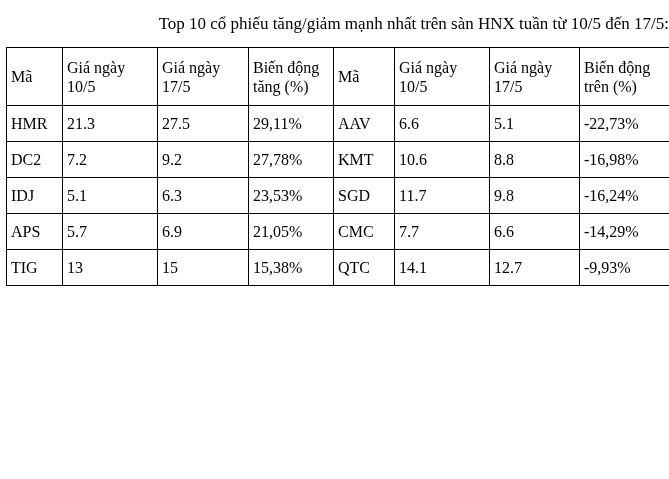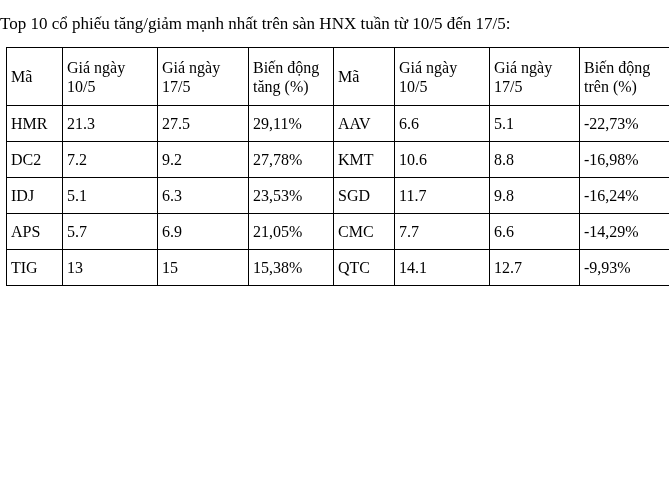--- a/index.html
+++ b/index.html
@@ -12,21 +12,21 @@
     width: 669px;
     height: 479px;
     background: #ffffff;
     color: #000000;
     font-family: "Liberation Serif", serif;
     overflow: hidden;
     box-sizing: border-box;
   }
   .title {
     padding-top: 13px;
-    text-align: left;
+    text-align: right;
     font-size: 17px;
     line-height: 1.25;
     color: #000000;
     white-space: nowrap;
   }
   table.stock-table {
     border-collapse: collapse;
     table-layout: fixed;
     width: 666px;
     margin-left: 6px;

